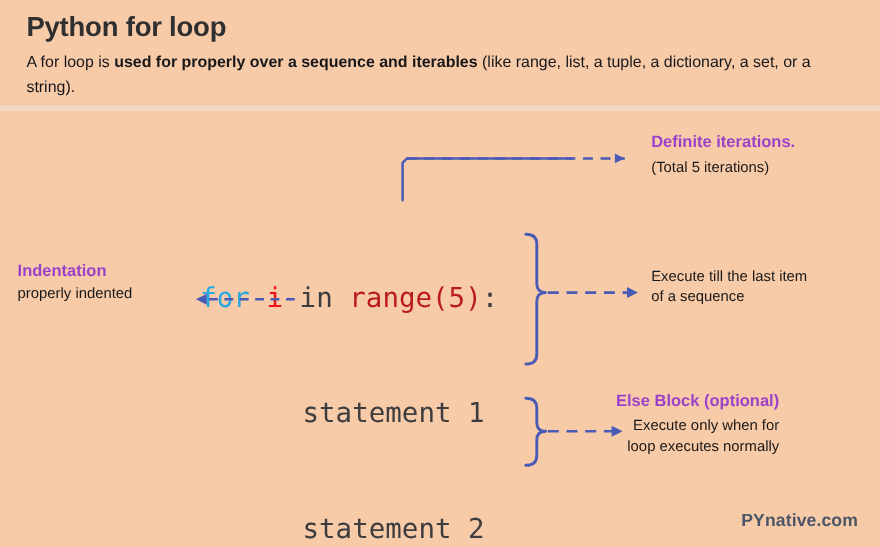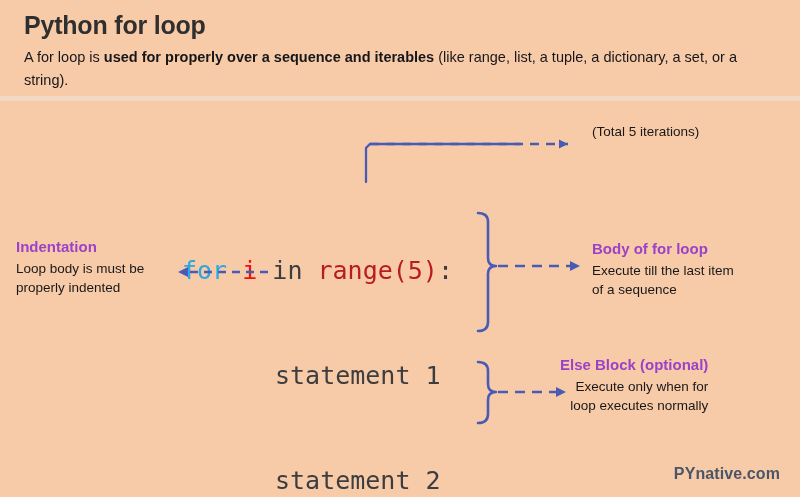--- a/index.html
+++ b/index.html
@@ -154,36 +154,35 @@
 
     <path d="M478,362 q10,0 10,9 L488,384 q0,8 8,8 q-8,0 -8,8 L488,414 q0,9 -10,9" fill="none" stroke="#4a5bb5" stroke-width="2.6" stroke-linecap="round" stroke-linejoin="round"></path>
     <path d="M498,392 L558,392" fill="none" stroke="#4a5bb5" stroke-width="2.4" stroke-dasharray="10,7" stroke-linecap="butt"></path>
     <path d="M566,392 l-10,-5 l0,10 z" fill="#4a5bb5"></path>
 
     <path d="M268,272 L186,272" fill="none" stroke="#4a5bb5" stroke-width="2.3" stroke-dasharray="8,6" stroke-linecap="butt"></path>
     <path d="M178,272 l10,-5 l0,10 z" fill="#4a5bb5"></path>
   </svg>
 
   <div class="ann ann-definite">
+    <div class="ann-title">Definite iterations.</div>
     <div class="ann-body">(Total 5 iterations)</div>
   </div>
 
   <div class="ann ann-body-loop">
-    <div class="ann-title">Body of for loop</div>
     <div class="ann-body">Execute till the last item</div>
     <div class="ann-body" style="margin-top:0;">of a sequence</div>
   </div>
 
   <div class="ann ann-else">
     <div class="ann-title">Else Block (optional)</div>
     <div class="ann-body">Execute only when for</div>
     <div class="ann-body" style="margin-top:0;">loop executes normally</div>
   </div>
 
   <div class="ann ann-indent">
     <div class="ann-title">Indentation</div>
-    <div class="ann-body">Loop body is must be</div>
     <div class="ann-body" style="margin-top:0;">properly indented</div>
   </div>
 
   <div class="footer">PYnative.com</div>
 
 </div>
 
 </body></html>

